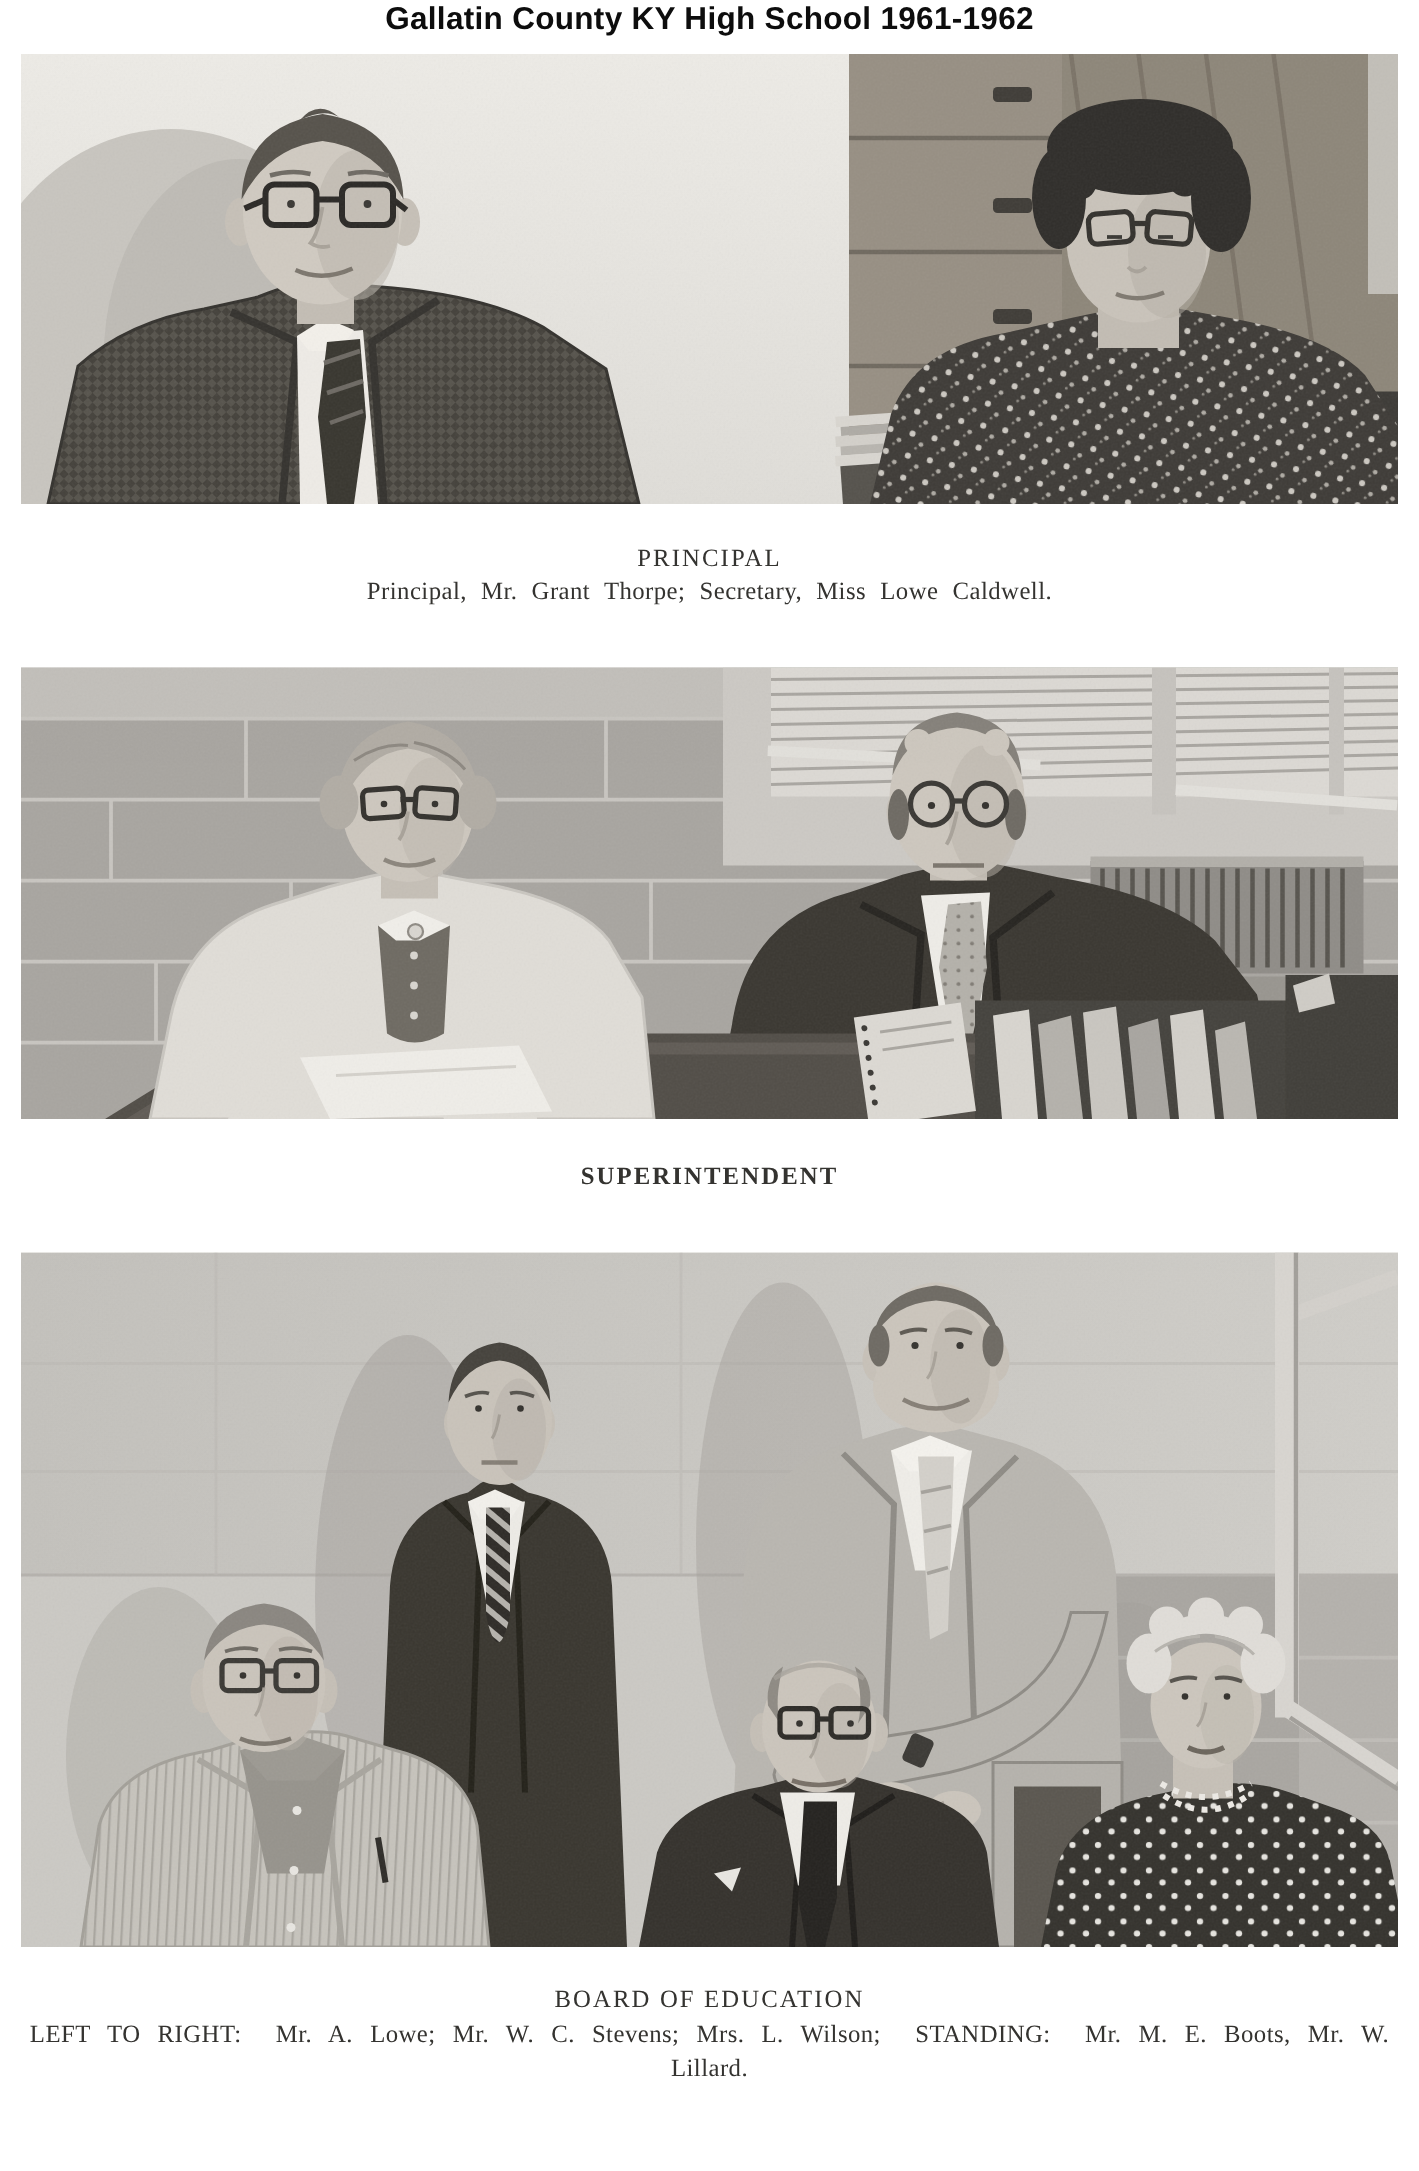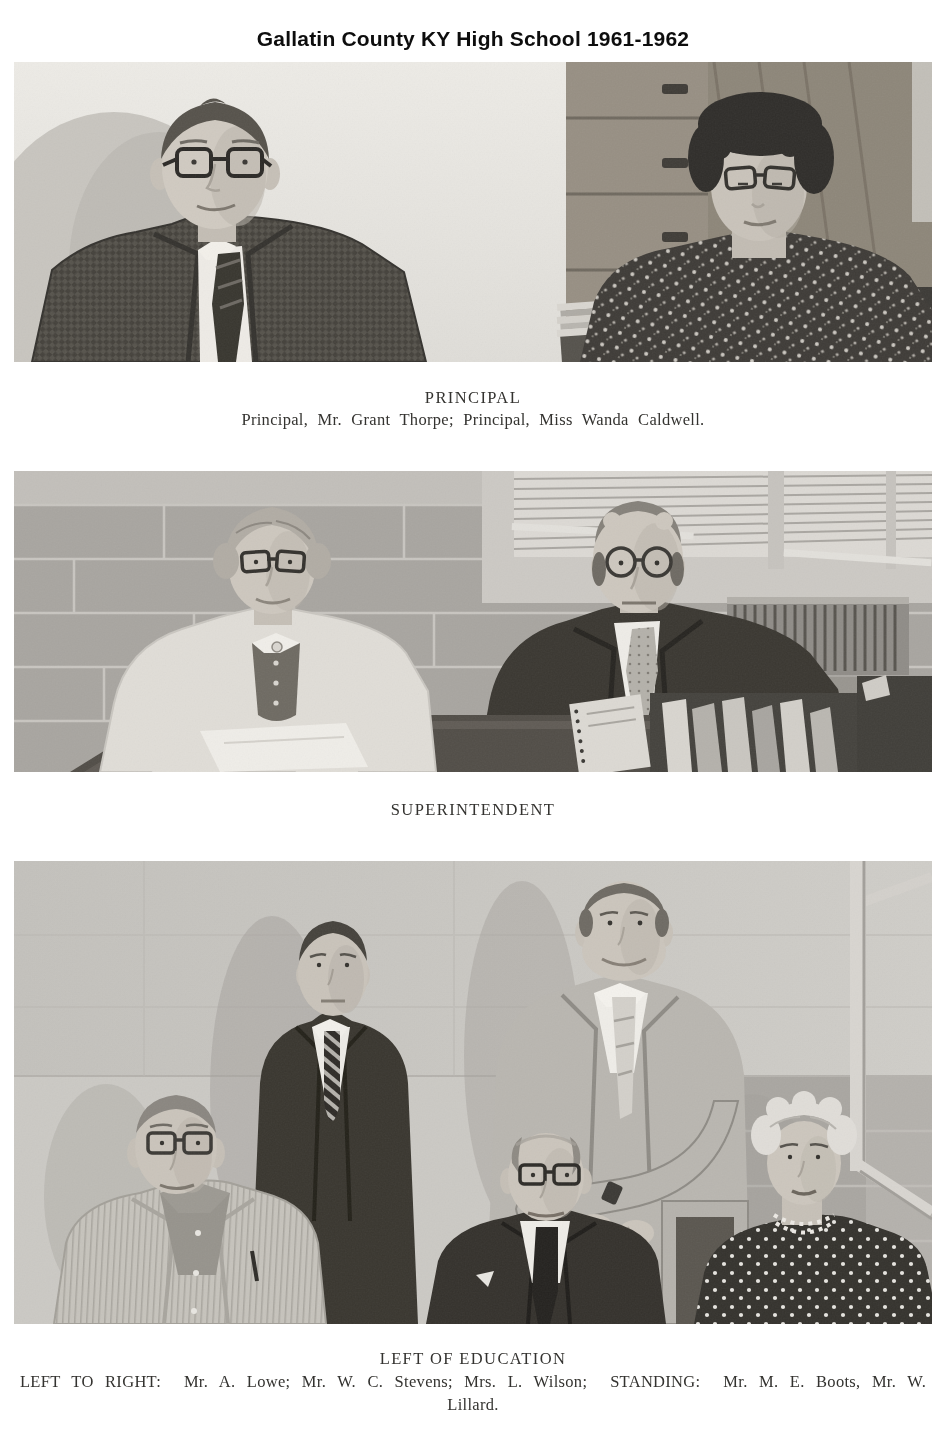--- a/index.html
+++ b/index.html
@@ -1,28 +1,28 @@
 <!DOCTYPE html>
 <html><head>
 <meta charset="utf-8">
 <style>
   html,body{margin:0;padding:0;background:#ffffff;}
   .page{position:relative;width:946px;height:1447px;background:#ffffff;overflow:hidden;
         font-family:"Liberation Serif",serif;color:#2e2d2b;}
-  .title{margin:0;padding-top:26px;text-align:center;
+  .title{margin:0;text-align:center;
          font-family:"Liberation Sans",sans-serif;font-weight:bold;
          font-size:21px;letter-spacing:.2px;color:#0d0d0d;line-height:25px;}
   .photo-frame{margin-left:14px;width:918px;background:#e9e7e2;box-shadow:inset 0 0 0 1px #c9c6c1;}
   .photo-frame svg{display:block;}
   #photo-principal{margin-top:11px;}
   #photo-superintendent{margin-top:40px;}
   #photo-board{margin-top:40px;}
   .caption{width:918px;margin-left:14px;text-align:center;}
   #caption-principal{margin-top:25px;}
-  #caption-superintendent{margin-top:27px;}
+  #caption-superintendent{margin-top:27px;font-weight:bold;}
   #caption-board{margin-top:14px;}
   .cap-head{font-size:16.5px;line-height:22px;letter-spacing:1.4px;color:#343330;margin-top:24px;}
   .cap-body{font-size:16.5px;line-height:22px;letter-spacing:.3px;word-spacing:5px;
             white-space:pre-wrap;color:#343330;}
   .cap-body.left{text-align:center;line-height:23px;word-spacing:7px;}
 </style>
 </head>
 <body>
 
 <div class="page">
@@ -155,21 +155,21 @@
           <path d="M738,142 Q744,148 750,142" fill="none" stroke="#a8a299" stroke-width="2.5"></path>
           <path d="M730,160 Q745,166 762,159" fill="none" stroke="#7f7970" stroke-width="3"></path>
         </g>
 
         <rect width="918" height="300" filter="url(#g1)" opacity=".07"></rect>
       </svg>
     </div>
 
     <div class="caption" id="caption-principal">
       <div class="cap-head">PRINCIPAL</div>
-      <div class="cap-body">Principal, Mr. Grant Thorpe; Principal, Miss Wanda Caldwell.</div>
+      <div class="cap-body">Principal, Mr. Grant Thorpe; Secretary, Miss Lowe Caldwell.</div>
     </div>
   </section>
 
   <section>
     <div class="photo-frame" id="photo-superintendent" role="img" aria-label="Black-and-white photograph: Sec. Mrs. B. Oechsner in a white cardigan and glasses seated at a desk with a sheet of paper, and Superintendent Mr. W. C. Stevens in a dark suit with round glasses holding a pen, in front of a concrete-block wall, venetian blinds, a radiator and a row of files.">
       <svg width="918" height="301" viewBox="0 0 918 301" xmlns="http://www.w3.org/2000/svg">
         <defs>
           <pattern id="p2dots" width="9" height="9" patternUnits="userSpaceOnUse">
             <rect width="9" height="9" fill="#b4b1aa"></rect>
               <circle cx="4" cy="4" r="1.3" fill="#807c75"></circle>
@@ -570,18 +570,18 @@
             <circle cx="804" cy="296" r="2.2" fill="#33312d"></circle>
           <path d="M790,300 Q788,312 784,316" fill="none" stroke="#a8a299" stroke-width="2"></path>
           <path d="M778,330 Q790,336 802,330" fill="none" stroke="#6b655c" stroke-width="3.5"></path>
         </g>
 
         <rect width="918" height="463" filter="url(#g3)" opacity=".07"></rect>
       </svg>
     </div>
 
     <div class="caption" id="caption-board">
-      <div class="cap-head">LEFT OF EDUCATION</div>
+      <div class="cap-head">BOARD OF EDUCATION</div>
       <div class="cap-body left">LEFT TO RIGHT:  Mr. A. Lowe; Mr. W. C. Stevens; Mrs. L. Wilson;  STANDING:  Mr. M. E. Boots, Mr. W. Lillard.</div>
     </div>
   </section>
 
 </div>
 
 </body></html>

